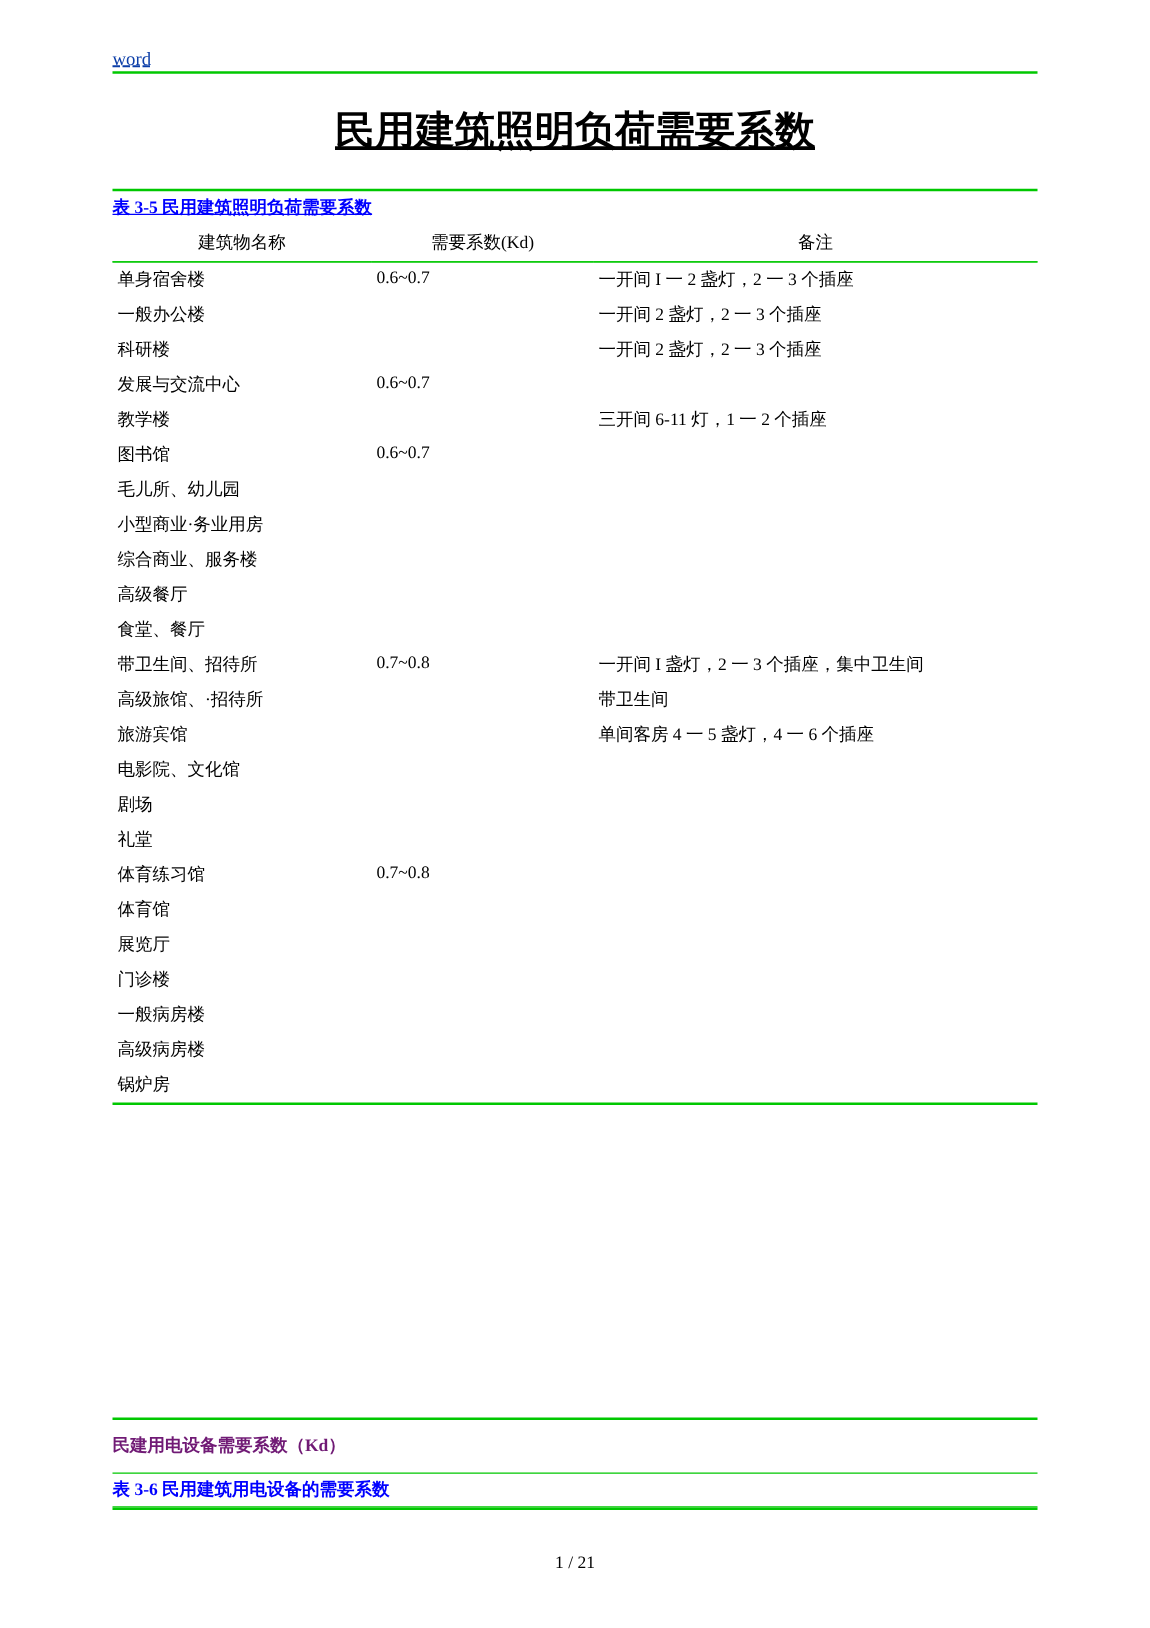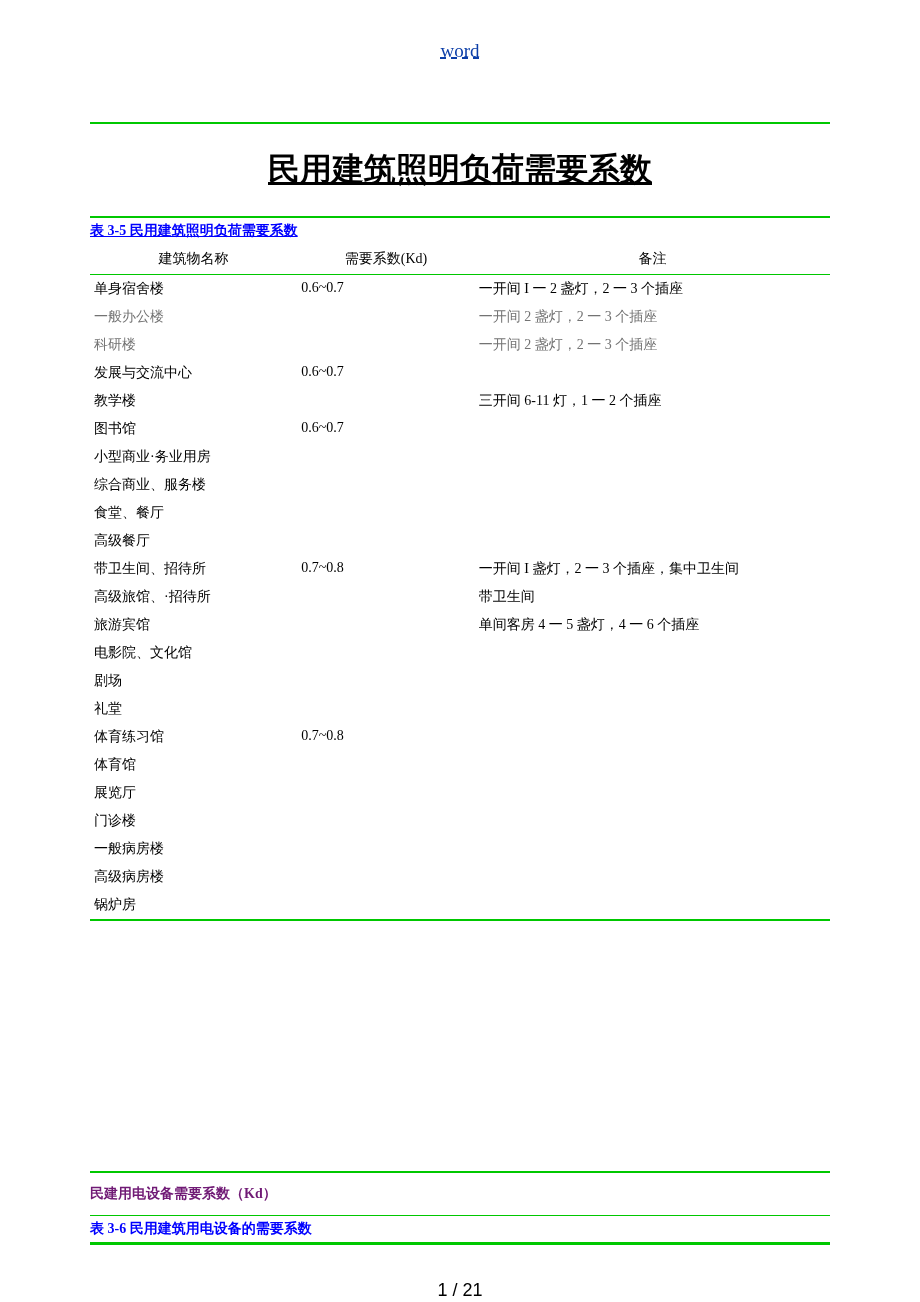--- a/index.html
+++ b/index.html
@@ -6,27 +6,26 @@
     body {
       font-family: "SimSun", "宋体", serif;
       background: #fff;
       width: 920px;
       margin: 0 auto;
       padding: 40px 90px 30px 90px;
       font-size: 14px;
       color: #000;
     }
     .header-word {
-      text-align: center;
+      text-align: left;
       color: #0c3ea8;
       text-decoration: underline;
       text-decoration-style: dashed;
       font-family: "Times New Roman", serif;
-      font-size: 19px;
-      margin-bottom: 60px;
+      font-size: 15px;
     }
     .green-line-thick { border-top: 2px solid #00c800; }
     .main-title {
       text-align: center;
       font-size: 32px;
       font-weight: bold;
       text-decoration: underline;
       padding: 24px 0;
       font-family: "SimSun", "宋体", serif;
     }
@@ -51,21 +50,21 @@
       font-family: "SimSun", "宋体", serif;
     }
     table.main-table td {
       padding: 5px 4px;
       vertical-align: top;
       font-family: "SimSun", "宋体", serif;
     }
     .col-name { width: 28%; }
     .col-kd { width: 24%; font-family: "Times New Roman", serif; margin-left: 20px; }
     .col-note { width: 48%; }
-    .red-text { color: #737373; }
+    .red-text { color: #000000; }
     .table-bottom-border { border-top: 2px solid #00c800; margin-bottom: 250px; }
     .section2-box {
       border-top: 2px solid #00c800;
       border-bottom: 1px solid #00c800;
     }
     .section2-title {
       text-align: left;
       color: #701a75;
       font-weight: bold;
       padding: 12px 0;
@@ -75,22 +74,22 @@
       color: #0000ff;
       font-weight: bold;
       padding: 4px 0;
       border-top: 1px solid #00c800;
       font-size: 14px;
     }
     .section2-end { border-top: 2px solid #00c800; }
     .page-footer {
       text-align: center;
       margin-top: 35px;
-      font-family: Liberation Sans, sans-serif;
-      font-size: 18px;
+      font-family: Liberation Serif, serif;
+      font-size: 14px;
     }
   </style>
 </head>
 <body>
 
 <div class="header-word">word</div>
 
 <div class="green-line-thick"></div>
 <h1 class="main-title">民用建筑照明负荷需要系数</h1>
 <div class="green-line-thick"></div>
@@ -129,36 +128,41 @@
         <td class="col-name">教学楼</td>
         <td class="col-kd"></td>
         <td class="col-note">三开间 6-11 灯，1 一 2 个插座</td>
       </tr>
       <tr>
         <td class="col-name">图书馆</td>
         <td class="col-kd">0.6~0.7</td>
         <td class="col-note"></td>
       </tr>
       <tr>
+        <td class="col-name">毛儿所、幼儿园</td>
+        <td class="col-kd"></td>
+        <td class="col-note"></td>
+      </tr>
+      <tr>
         <td class="col-name">小型商业·务业用房</td>
         <td class="col-kd"></td>
         <td class="col-note"></td>
       </tr>
       <tr>
         <td class="col-name">综合商业、服务楼</td>
         <td class="col-kd"></td>
         <td class="col-note"></td>
       </tr>
       <tr>
+        <td class="col-name">高级餐厅</td>
+        <td class="col-kd"></td>
+        <td class="col-note"></td>
+      </tr>
+      <tr>
         <td class="col-name">食堂、餐厅</td>
-        <td class="col-kd"></td>
-        <td class="col-note"></td>
-      </tr>
-      <tr>
-        <td class="col-name">高级餐厅</td>
         <td class="col-kd"></td>
         <td class="col-note"></td>
       </tr>
       <tr>
         <td class="col-name">带卫生间、招待所</td>
         <td class="col-kd">0.7~0.8</td>
         <td class="col-note">一开间 I 盏灯，2 一 3 个插座，集中卫生间</td>
       </tr>
       <tr>
         <td class="col-name">高级旅馆、·招待所</td>

